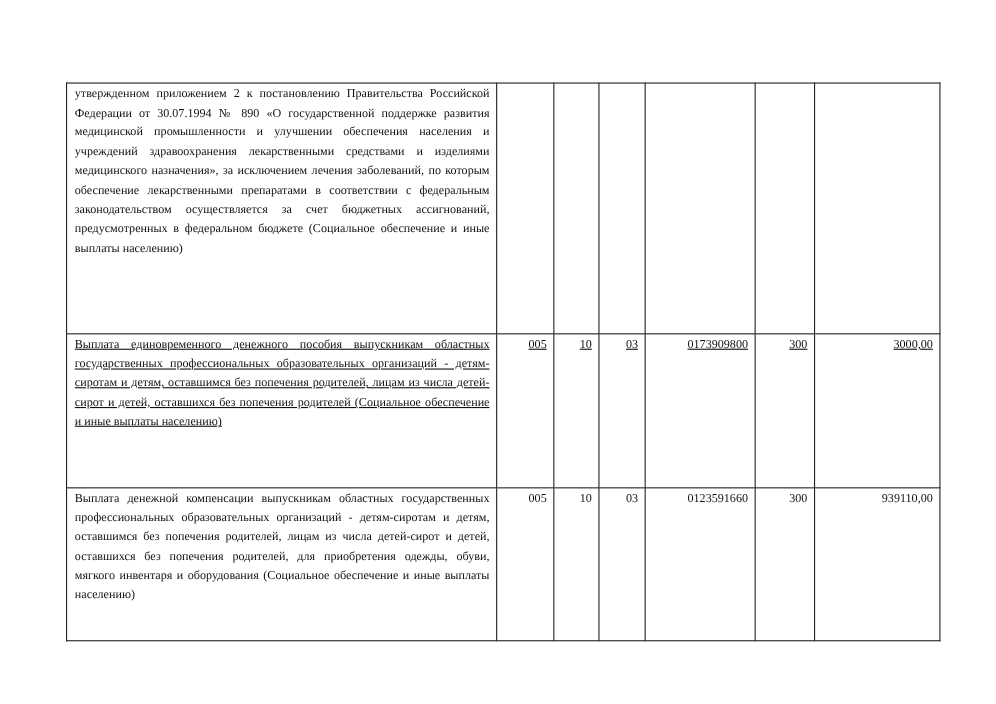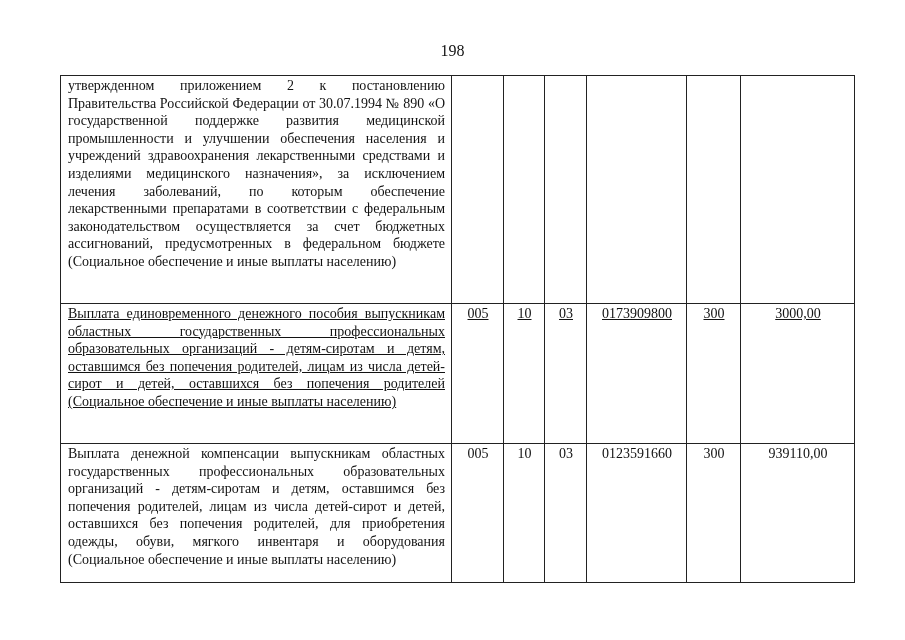--- a/index.html
+++ b/index.html
@@ -29,43 +29,42 @@
     position: absolute;
     top: 75px;
     left: 60px;
     width: 794px;
     border-collapse: collapse;
     table-layout: fixed;
   }
   table.budget-table td {
     border: 1px solid #222222;
     vertical-align: top;
-    font-size: 14px;
+    font-size: 11px;
     line-height: 17.6px;
     padding: 1px 6px 2px 7px;
     overflow: hidden;
   }
   td.cell-name {
     text-align: justify;
     text-align-last: left;
   }
   td.cell-num {
-    text-align: center;
+    text-align: right;
     padding: 1px 2px 2px 2px;
   }
   tr.row-1 { height: 228px; }
   tr.row-2 { height: 140px; text-decoration: underline; }
   tr.row-3 { height: 139px; }
 </style>
 </head>
 <body>
 
 <div class="sheet">
 
-  <div class="page-number">198</div>
 
   <table class="budget-table">
     <colgroup>
       <col style="width:391px">
       <col style="width:52px">
       <col style="width:41px">
       <col style="width:42px">
       <col style="width:100px">
       <col style="width:54px">
       <col style="width:114px">

